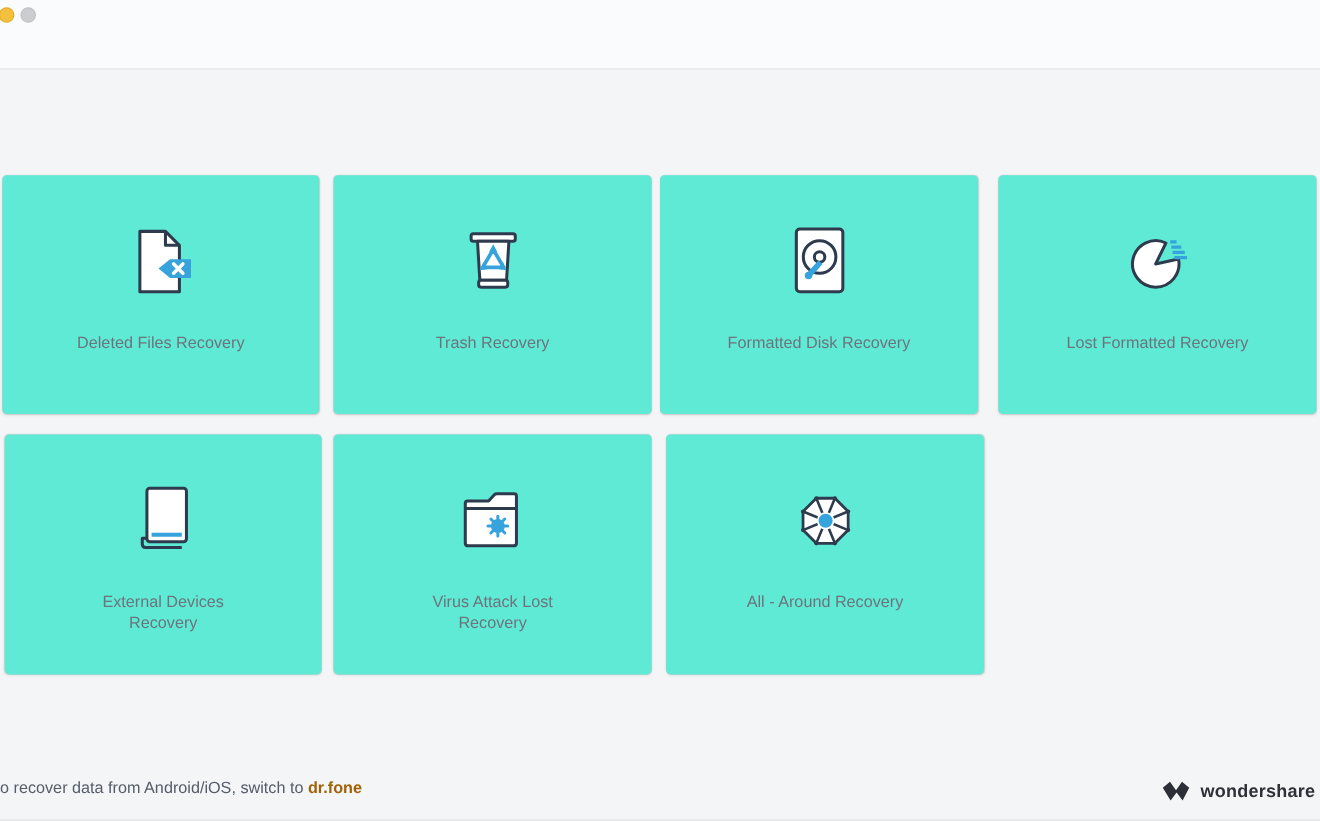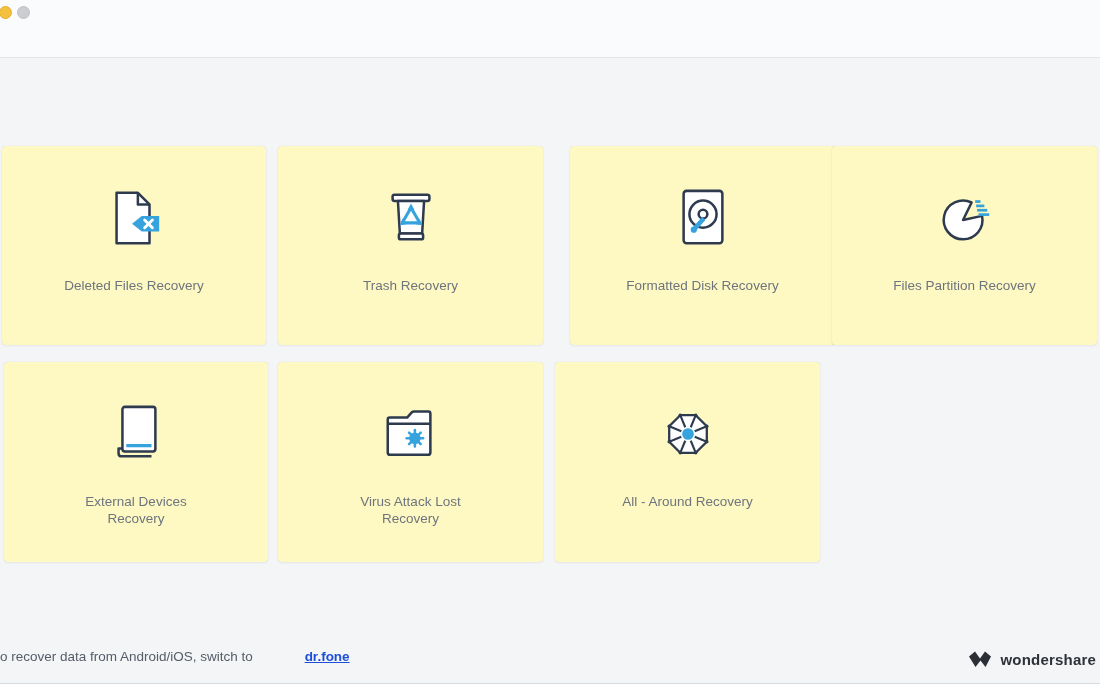--- a/index.html
+++ b/index.html
@@ -22,39 +22,39 @@
   .app-logo {
     position:absolute; left:0; right:0; top:14px;
     display:flex; align-items:center; justify-content:center; gap:9px;
   }
   .logo-text { font-size:19px; font-weight:bold; letter-spacing:0.2px; }
   .logo-text .primary { color:#24304d; }
   .logo-text .accent  { color:#4aa8da; }
   
   .card {
     position:absolute;
-    background:#fef9c3;
+    background:#5eead4;
     border-radius:4px;
     box-shadow:0 0 1px rgba(0,0,0,0.14), 0 1px 3px rgba(0,0,0,0.05);
     display:flex; flex-direction:column; align-items:center;
     cursor:pointer;
   }
   .icon-wrap { margin-top:40px; width:64px; height:64px; display:flex; align-items:center; justify-content:center; }
   .card-label {
     margin-top:27px; text-align:center;
     font-size:13.5px; line-height:17px; color:#6e747e;
   }
   
   .footer-note {
     position:absolute; left:0; bottom:20px;
     font-size:13.5px; color:#555d69;
     white-space:nowrap;
   }
   .footer-note a {
-    color:#1d4ed8; font-weight:bold; text-decoration:underline; cursor:pointer;margin-left:48px;
+    color:#a16207; font-weight:bold; cursor:pointer;
   }
   .brand {
     position:absolute; right:4px; bottom:16px;
     display:flex; gap:7px;
   }
   .brand-text { font-size:15px; font-weight:600; color:#2e3138; letter-spacing:0.2px; }
   body::after {
     content:""; position:absolute; left:0; right:0; bottom:0; height:1px; background:#d9dcdf;
   }
   svg { display:block; }
@@ -93,21 +93,21 @@
       <polygon points="20.5,39.5 27,38.5 23.5,32.5" fill="#36a3dd"></polygon>
       <polygon points="43.5,39.5 37,38.5 40.5,32.5" fill="#36a3dd"></polygon>
     </svg>
   </div>
   <div class="card-label">
     <div>Trash Recovery</div>
     <div></div>
   </div>
 </div>
 
-<div class="card" style="left:570px; top:146px; width:265px; height:199px">
+<div class="card" style="left:550px; top:146px; width:265px; height:199px">
   <div class="icon-wrap">
     <svg width="62" height="62" viewBox="0 0 64 64">
       <rect x="12" y="4" width="40" height="54" rx="3" fill="#fff" stroke="#2e3b4e" stroke-width="2.6"></rect>
       <circle cx="32" cy="28" r="14" fill="#fff" stroke="#2e3b4e" stroke-width="2.6"></circle>
       <circle cx="32" cy="28" r="4.5" fill="#fff" stroke="#2e3b4e" stroke-width="2.6"></circle>
       <polygon points="31,31 34.5,34 24.5,45.5 20.5,42.5" fill="#36a3dd"></polygon>
       <circle cx="22.5" cy="44" r="3.2" fill="#36a3dd"></circle>
     </svg>
   </div>
   <div class="card-label">
@@ -120,21 +120,21 @@
   <div class="icon-wrap">
     <svg width="62" height="62" viewBox="0 0 64 64">
       <path d="M30 34 L49.6 29.8 A20 20 0 1 1 38.8 16 Z" fill="#fff" stroke="#2e3b4e" stroke-width="2.6" stroke-linejoin="round"></path>
       <path d="M42.5 15 H48" stroke="#36a3dd" stroke-width="2.8"></path>
       <path d="M43.5 19.5 H52" stroke="#36a3dd" stroke-width="2.8"></path>
       <path d="M44.5 24 H55" stroke="#36a3dd" stroke-width="2.8"></path>
       <path d="M46 28.5 H57" stroke="#36a3dd" stroke-width="2.8"></path>
     </svg>
   </div>
   <div class="card-label">
-    <div>Files Partition Recovery</div>
+    <div>Lost Formatted Recovery</div>
     <div></div>
   </div>
 </div>
 
 <div class="card" style="left:4px; top:362px; width:264px; height:200px">
   <div class="icon-wrap">
     <svg width="62" height="62" viewBox="0 0 64 64">
       <rect x="18" y="4" width="34" height="46" rx="2.5" fill="#fff" stroke="#2e3b4e" stroke-width="2.6"></rect>
       <path d="M22 44 H48" stroke="#36a3dd" stroke-width="3.4"></path>
       <path d="M18 47 H14 V52 Q14 55 17 55 H48" fill="none" stroke="#2e3b4e" stroke-width="2.6" stroke-linejoin="round"></path>

